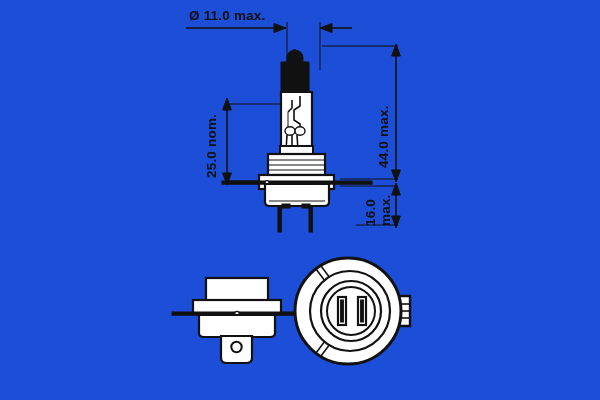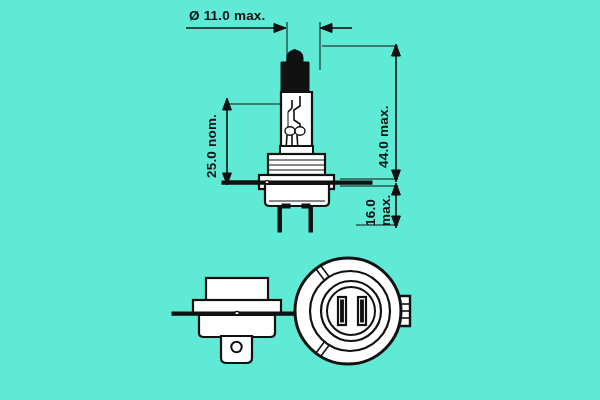--- a/index.html
+++ b/index.html
@@ -4,21 +4,21 @@
 <style>
   html, body {
     margin: 0;
     padding: 0;
     background: #ffffff;
   }
   #sheet {
     position: relative;
     width: 600px;
     height: 400px;
-    background: #5eead4;
+    background: #1d4ed8;
     overflow: hidden;
     font-family: "Liberation Sans", sans-serif;
   }
   #sheet svg {
     position: absolute;
     left: 0;
     top: 0;
     width: 600px;
     height: 400px;
   }

